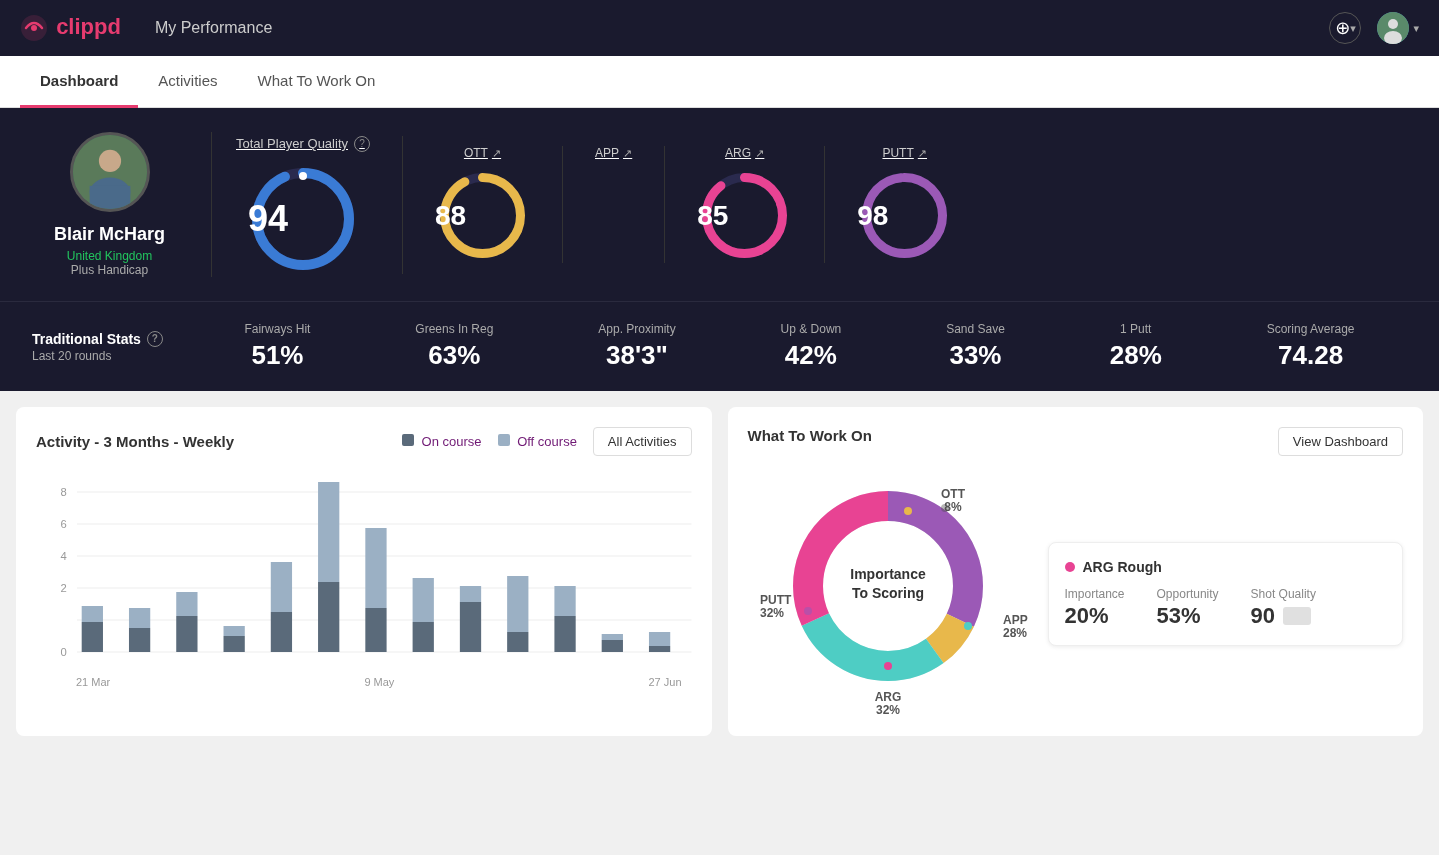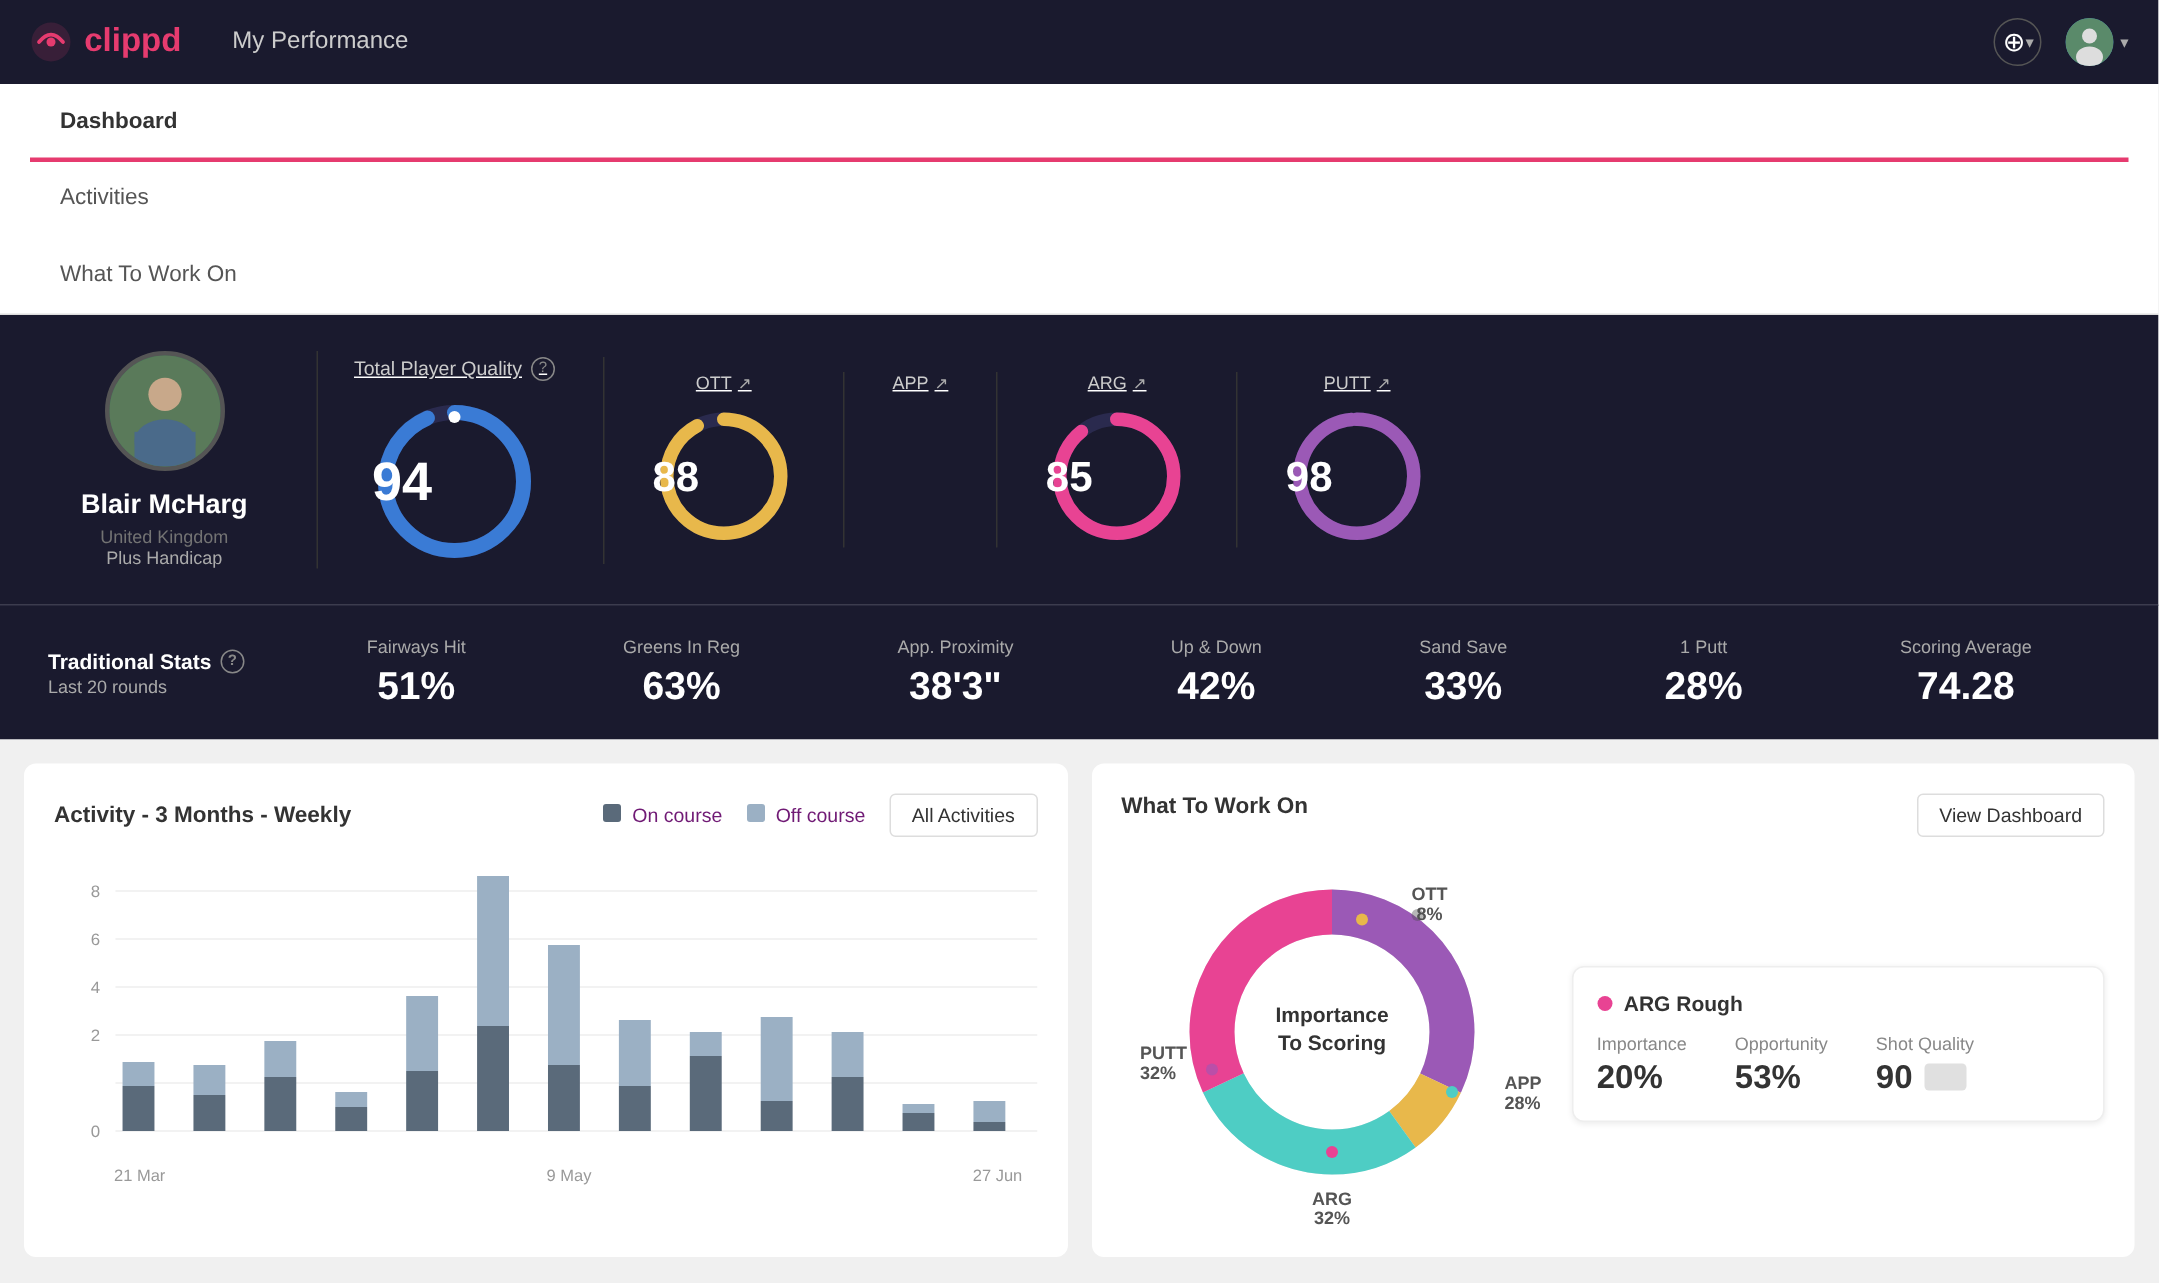--- a/index.html
+++ b/index.html
@@ -56,21 +56,20 @@
       display: flex; align-items: center; justify-content: center;
       font-size: 14px;
     }
 
     
     .nav-tabs {
       background: #fff;
       display: flex;
       border-bottom: 1px solid #ddd;
       padding: 0 20px;
-      flex-direction: column;
     }
     .nav-tab {
       padding: 16px 20px;
       font-size: 15px;
       color: #555;
       cursor: pointer;
       border-bottom: 3px solid transparent;
       margin-bottom: -1px;
     }
     .nav-tab.active {
@@ -105,21 +104,21 @@
       margin-bottom: 12px;
     }
     .player-name {
       font-size: 18px;
       font-weight: 700;
       color: #fff;
       text-align: center;
     }
     .player-country {
       font-size: 12px;
-      color: #737373;
+      color: #22c55e;
       text-align: center;
       margin-top: 4px;
     }
     .player-handicap {
       font-size: 12px;
       color: #aaa;
       text-align: center;
     }
 
     

